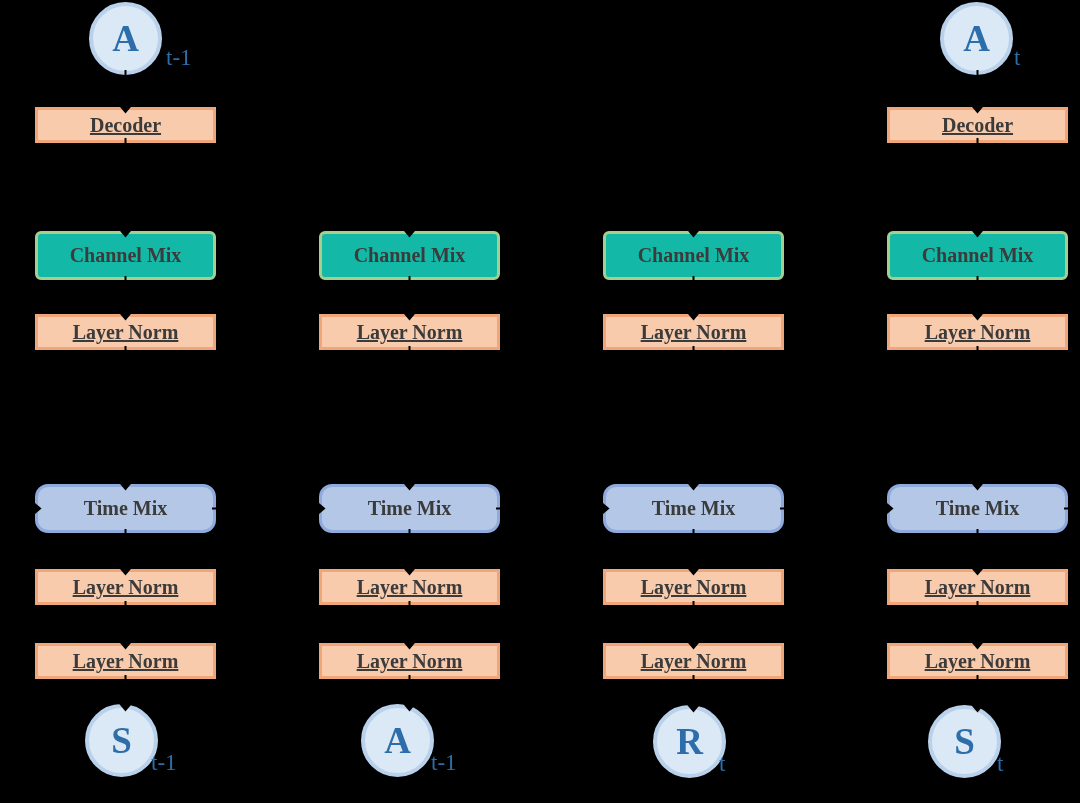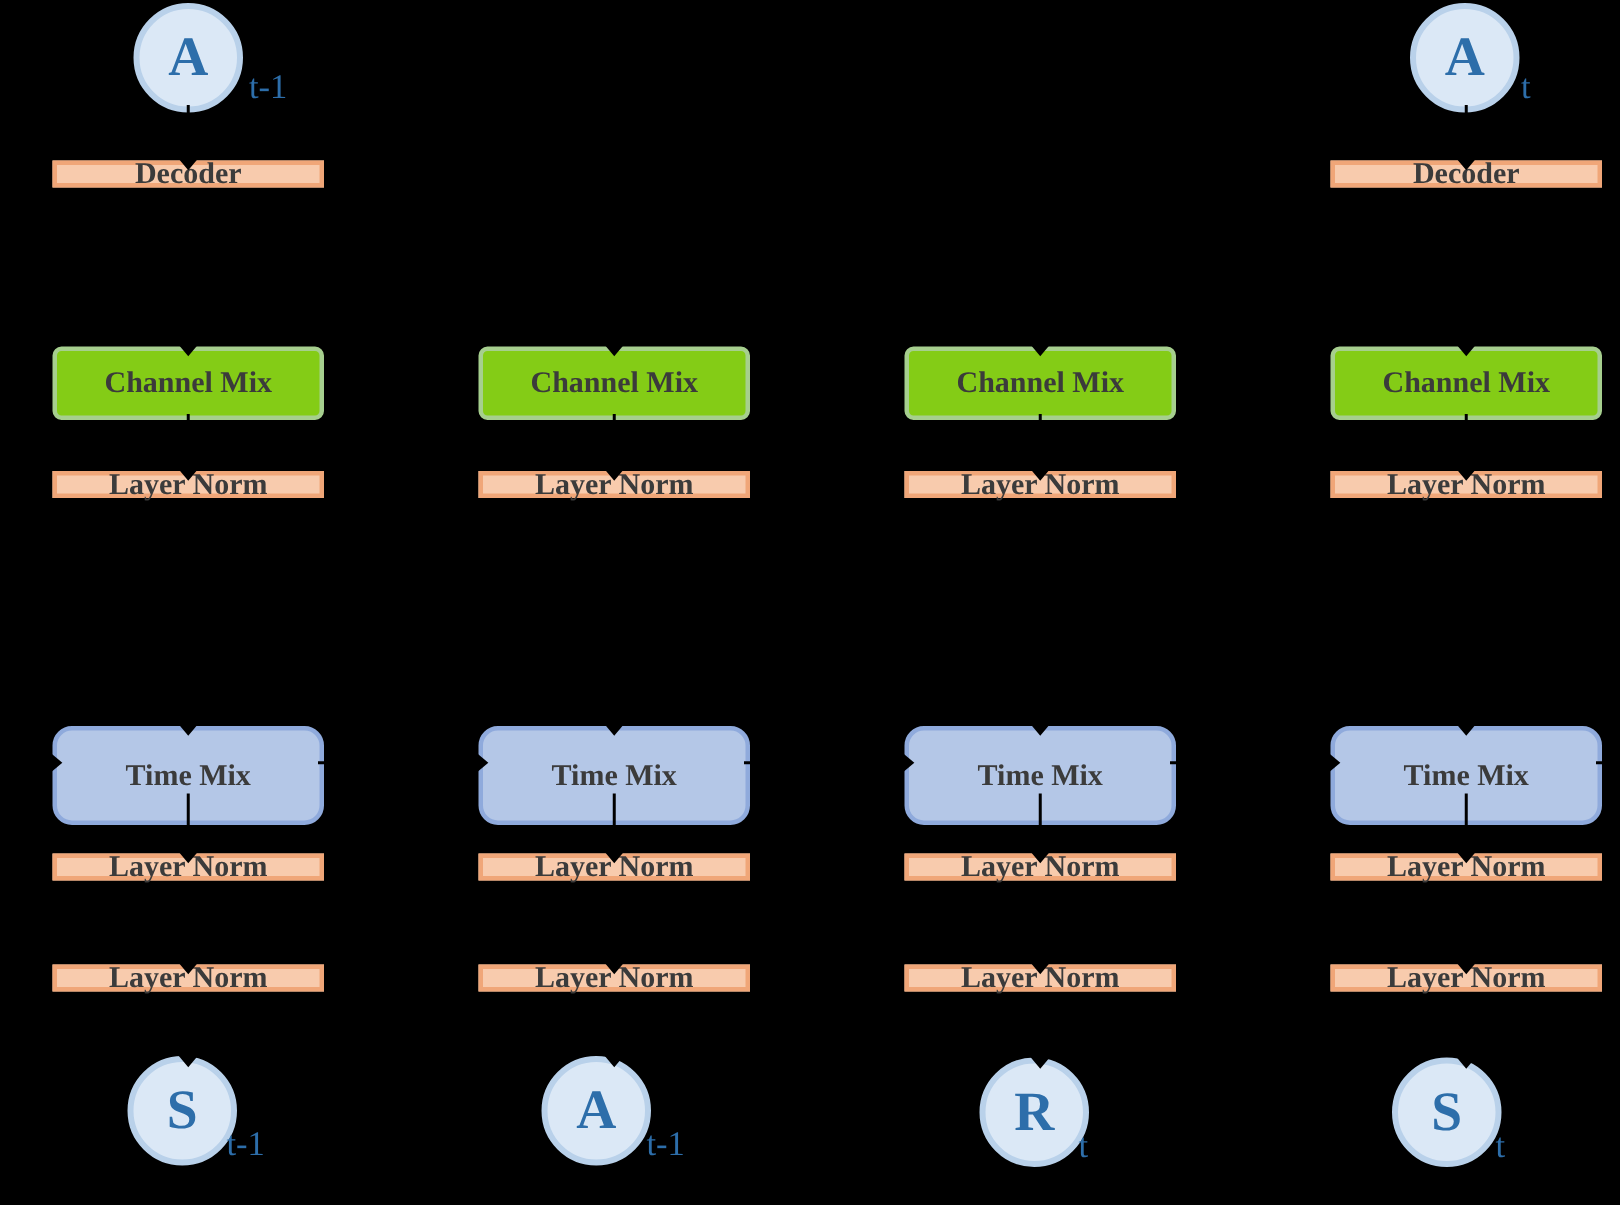--- a/index.html
+++ b/index.html
@@ -1,22 +1,22 @@
 <!DOCTYPE html>
 <html><head>
 <meta charset="utf-8">
 <style>
   html,body{margin:0;padding:0;background:#000;}
   #canvas{position:relative;width:1080px;height:803px;background:#000000;overflow:hidden;
           font-family:"Liberation Serif",serif;}
   .box{position:absolute;width:181px;box-sizing:border-box;display:flex;align-items:center;
        justify-content:center;font-weight:bold;font-size:20px;color:#3B3B3B;}
-  .peach{background:#F8CBAD;border:3px solid #F0A678;height:18px;}
-  .green{background:#84cc16;border:3px solid #A6CF8E;height:49px;border-radius:6px;}
-  .blue{background:#B4C7E7;border:3px solid #8FAADC;height:66px;border-radius:13px;}
+  .peach{background:#F8CBAD;border:3px solid #F0A678;height:36px;text-decoration:underline;}
+  .green{background:#14b8a6;border:3px solid #A6CF8E;height:49px;border-radius:6px;}
+  .blue{background:#B4C7E7;border:3px solid #8FAADC;height:49px;border-radius:13px;}
   .circle{position:absolute;width:73px;height:73px;border-radius:50%;background:#DBE8F6;
           border:4px solid #B9D1EA;box-sizing:border-box;display:flex;align-items:center;
           justify-content:center;font-weight:bold;font-size:37px;color:#2D6EAA;}
   .subscript{position:absolute;font-weight:normal;font-size:23px;color:#2D6EAA;line-height:1;}
   #arrows{position:absolute;left:0;top:0;pointer-events:none;}
 </style>
 </head>
 <body>
 
 <div id="canvas">

